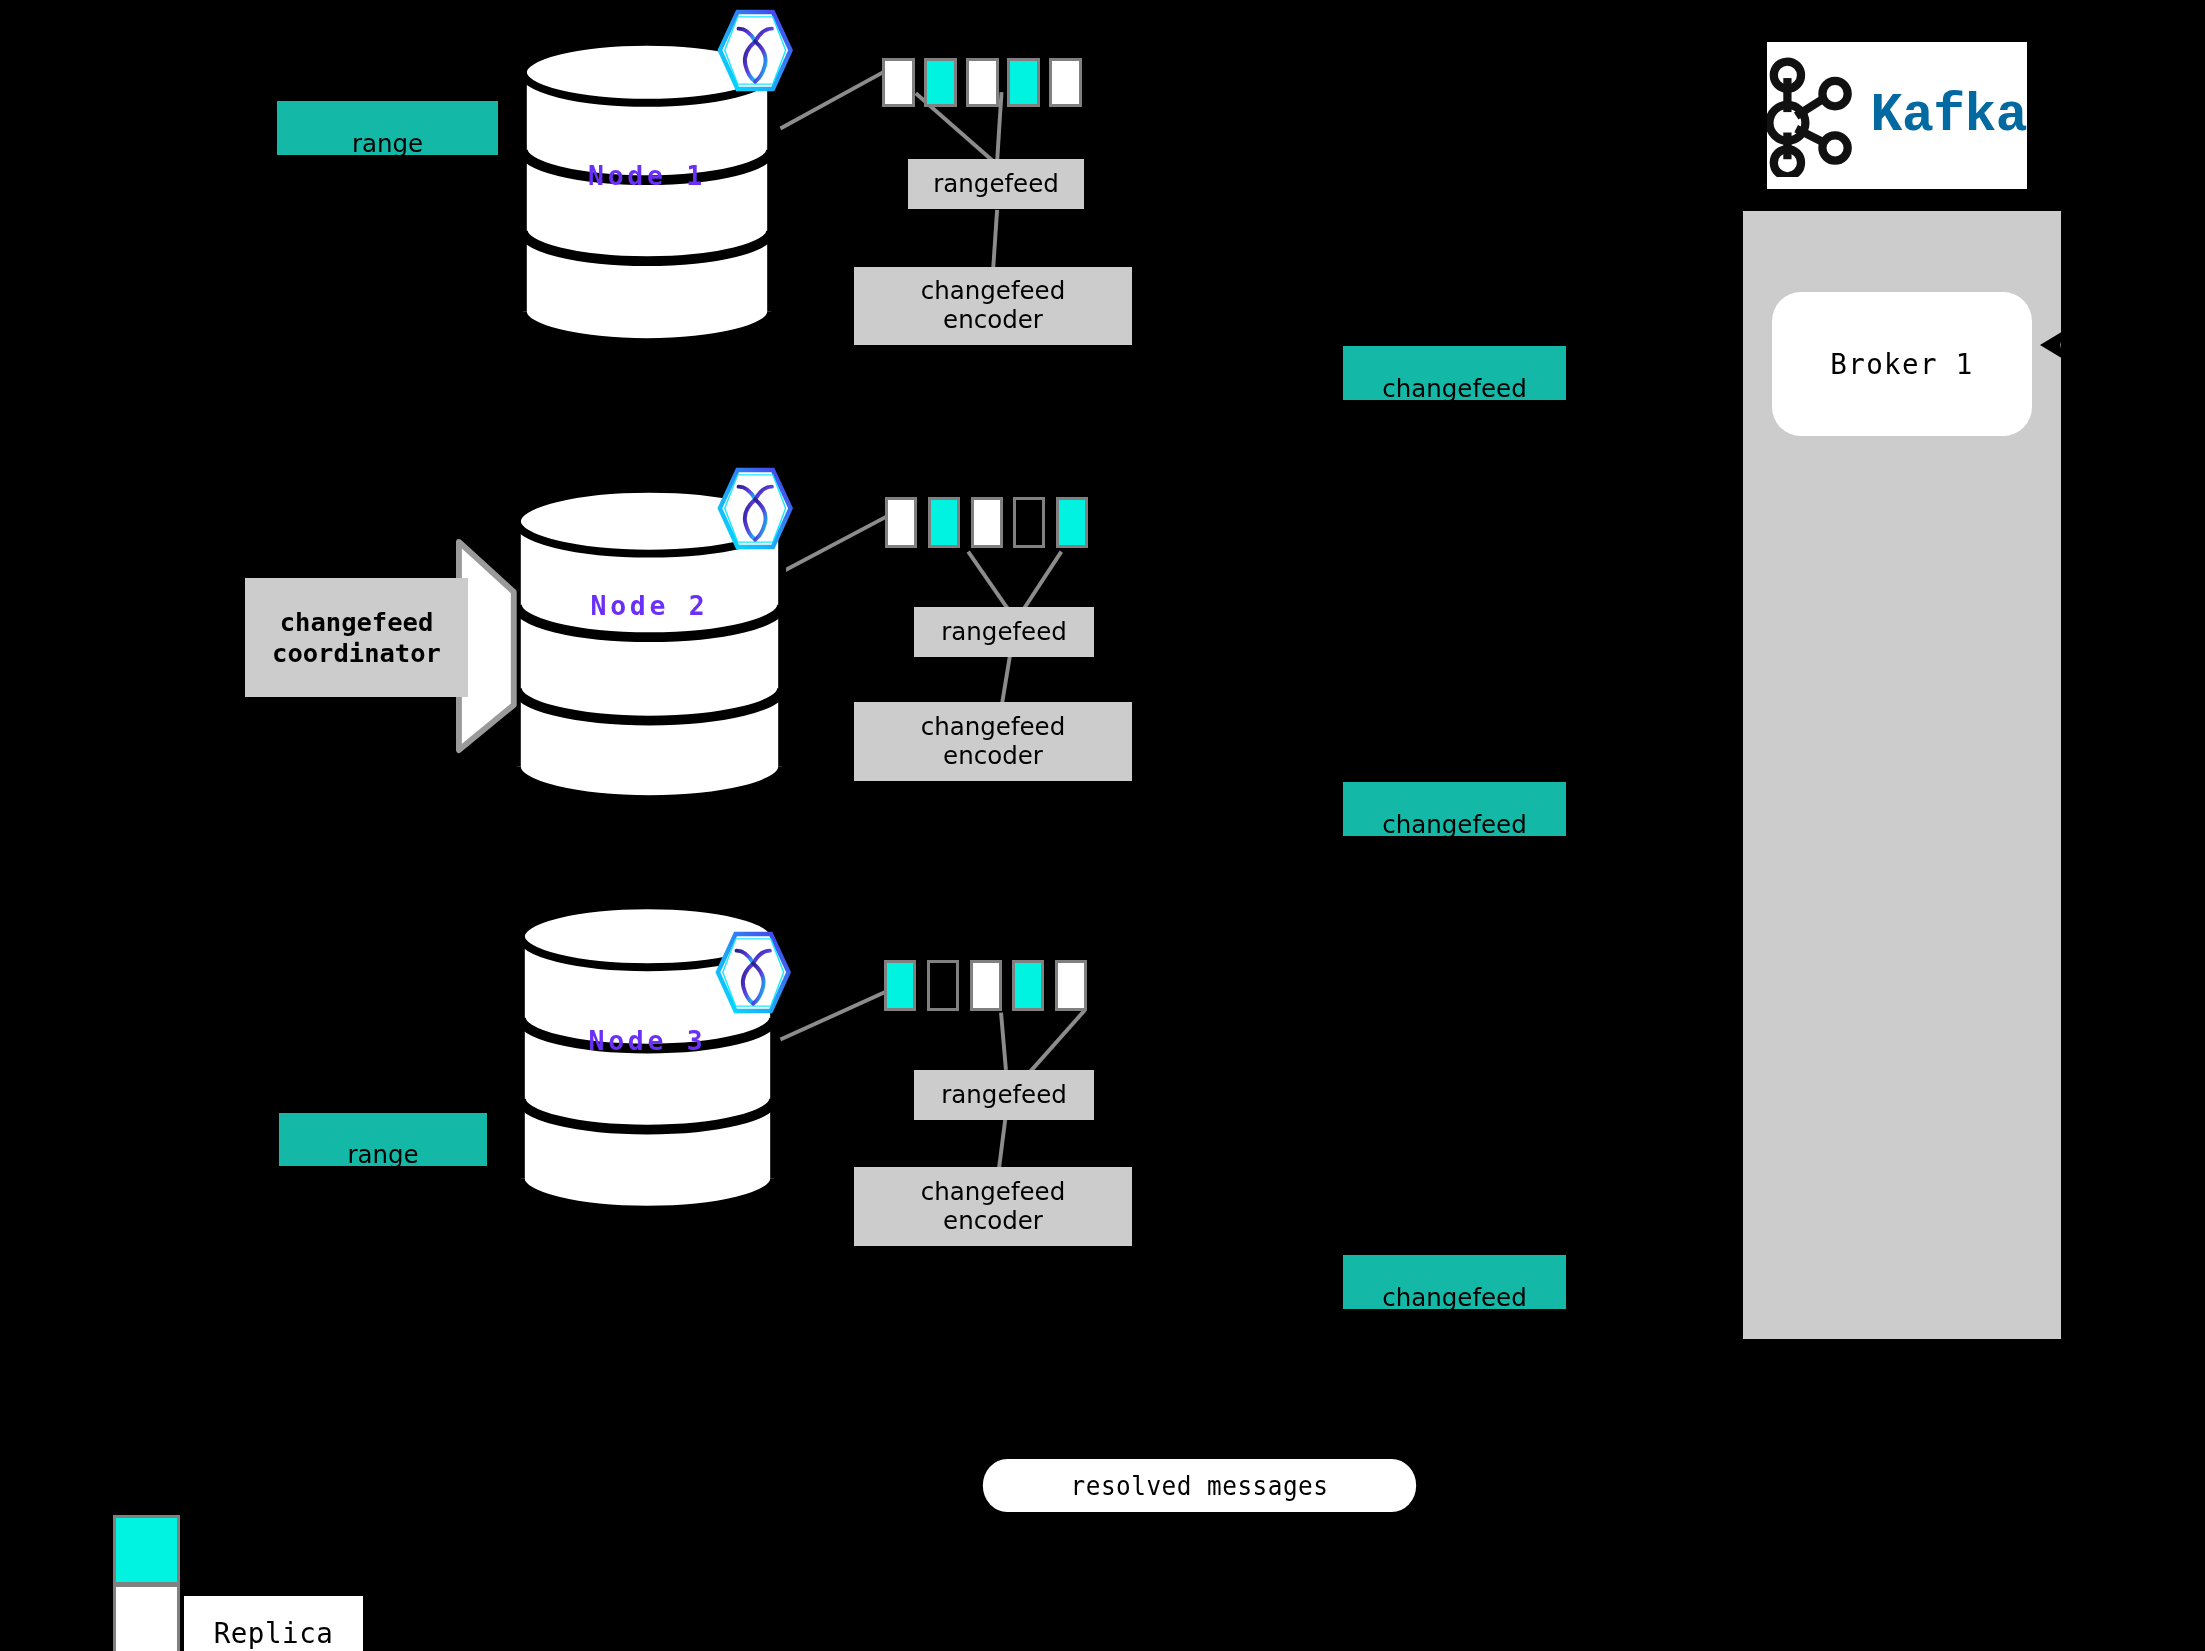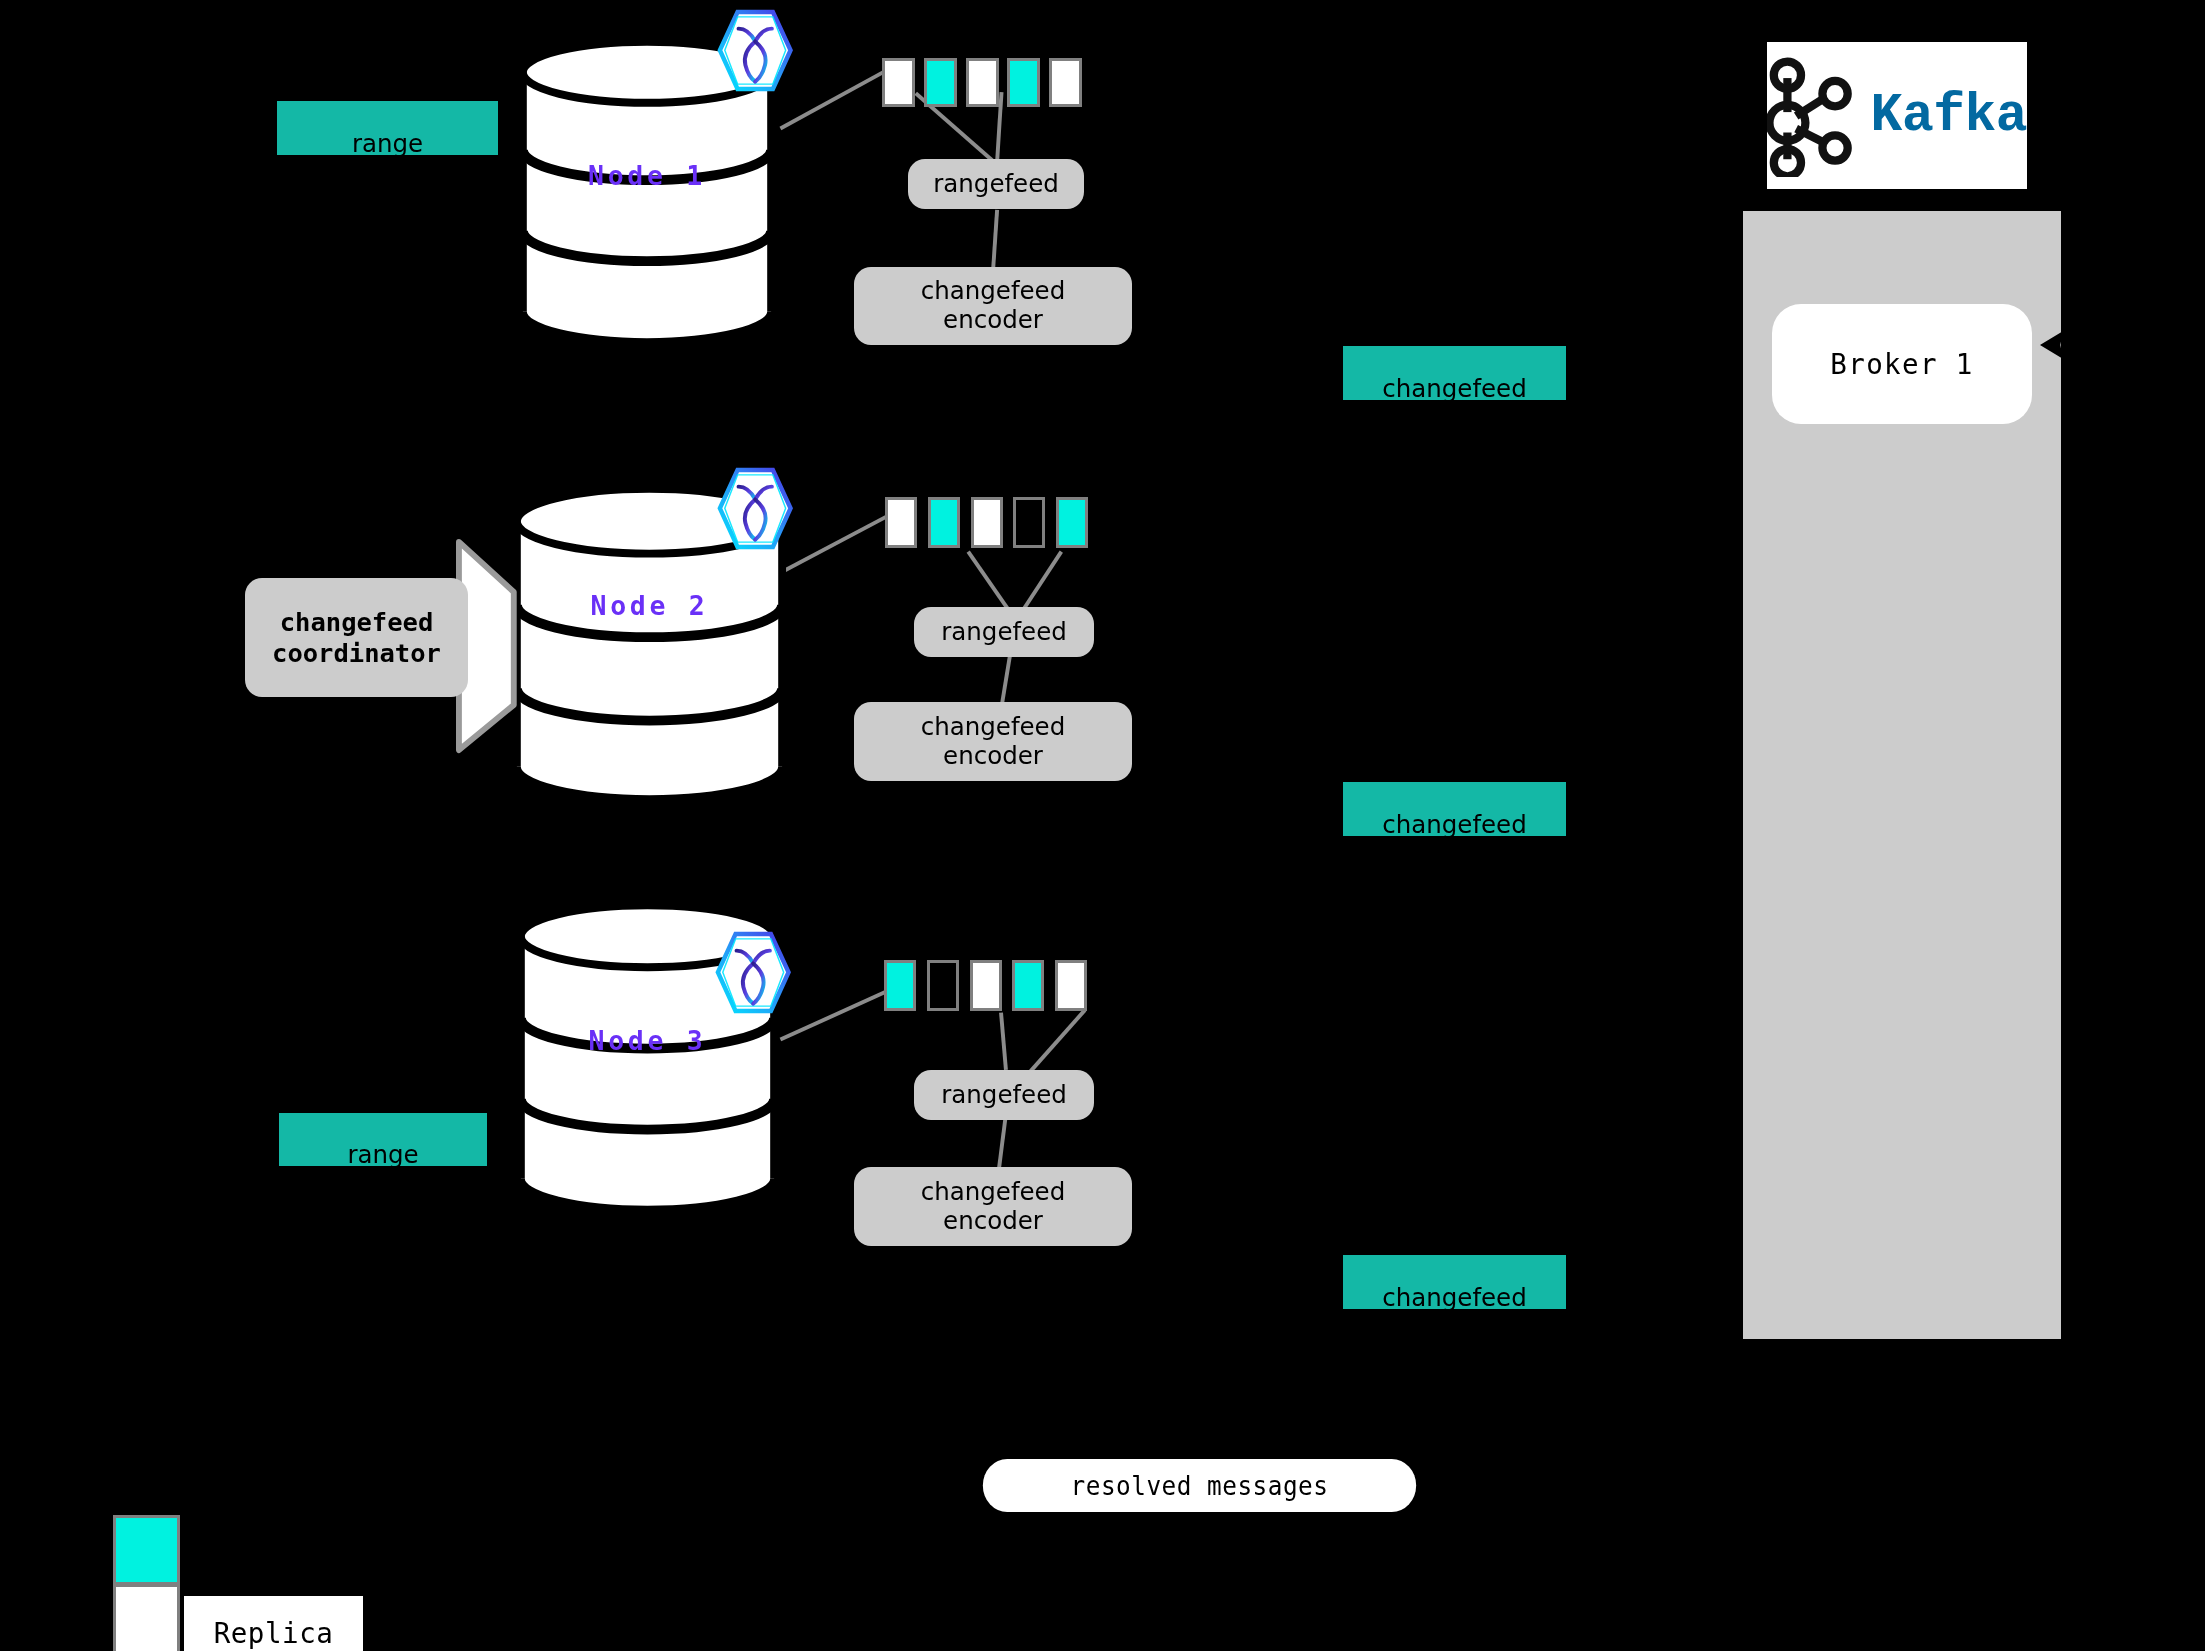--- a/index.html
+++ b/index.html
@@ -52,21 +52,20 @@
     position: absolute;
     background: #cccccc;
     color: #000000;
     display: flex;
     align-items: center;
     justify-content: center;
     text-align: center;
     line-height: 1.18;
     font-family: "DejaVu Sans", "Liberation Sans", sans-serif;
     white-space: pre-line;
-    border-radius: 17px;
   }
   .gray-box.bold {
     font-family: "DejaVu Sans Mono", "Liberation Mono", monospace;
     font-weight: bold;
   }
 
   
   .white-label {
     position: absolute;
     background: #14b8a6;
@@ -383,21 +382,21 @@
       <circle cx="42" cy="222" r="28" fill="none" stroke="#111111" stroke-width="17"></circle>
       <circle cx="140" cy="80" r="26" fill="none" stroke="#111111" stroke-width="17"></circle>
       <circle cx="140" cy="192" r="26" fill="none" stroke="#111111" stroke-width="17"></circle>
     </svg>
     <span class="kafka-word" style="font-size:53px; margin-left:13.7px;">Kafka</span>
   </div>
 
   <div id="kafka-panel" style="left:1743px; top:211px; width:318px; height:1128px;">
   </div>
 
-  <div class="broker" style="left:1772px; top:304px; width:260px; height:120px; font-size:27.5px;">Broker 1</div>
+  <div class="broker" style="left:1772px; top:292px; width:260px; height:144px; font-size:27.5px;">Broker 1</div>
 
   <svg class="abs" style="left:2040px; top:328px; width:29px; height:34px;" viewBox="0 0 60 70" aria-hidden="true">
     <path d="M 0 35 L 48 6 L 42 35 L 48 64 Z" fill="#000000"></path>
   </svg>
 
   <div id="resolved-pill" style="left:964px; top:1459px; width:471px; height:53px; font-size:26.5px;">resolved messages</div>
 
   <div class="legend-swatch" style="left:113px; top:1515px; width:67px; height:70px; background:#00f2e0;"></div>
   <div class="legend-swatch" style="left:113px; top:1584px; width:67px; height:70px; background:#ffffff;"></div>
 

